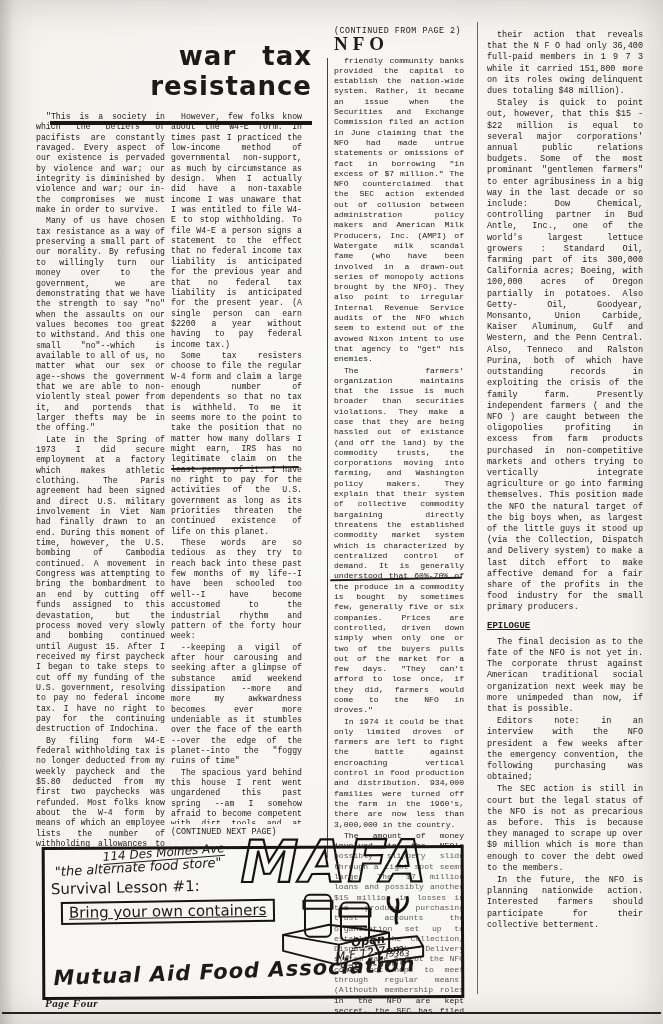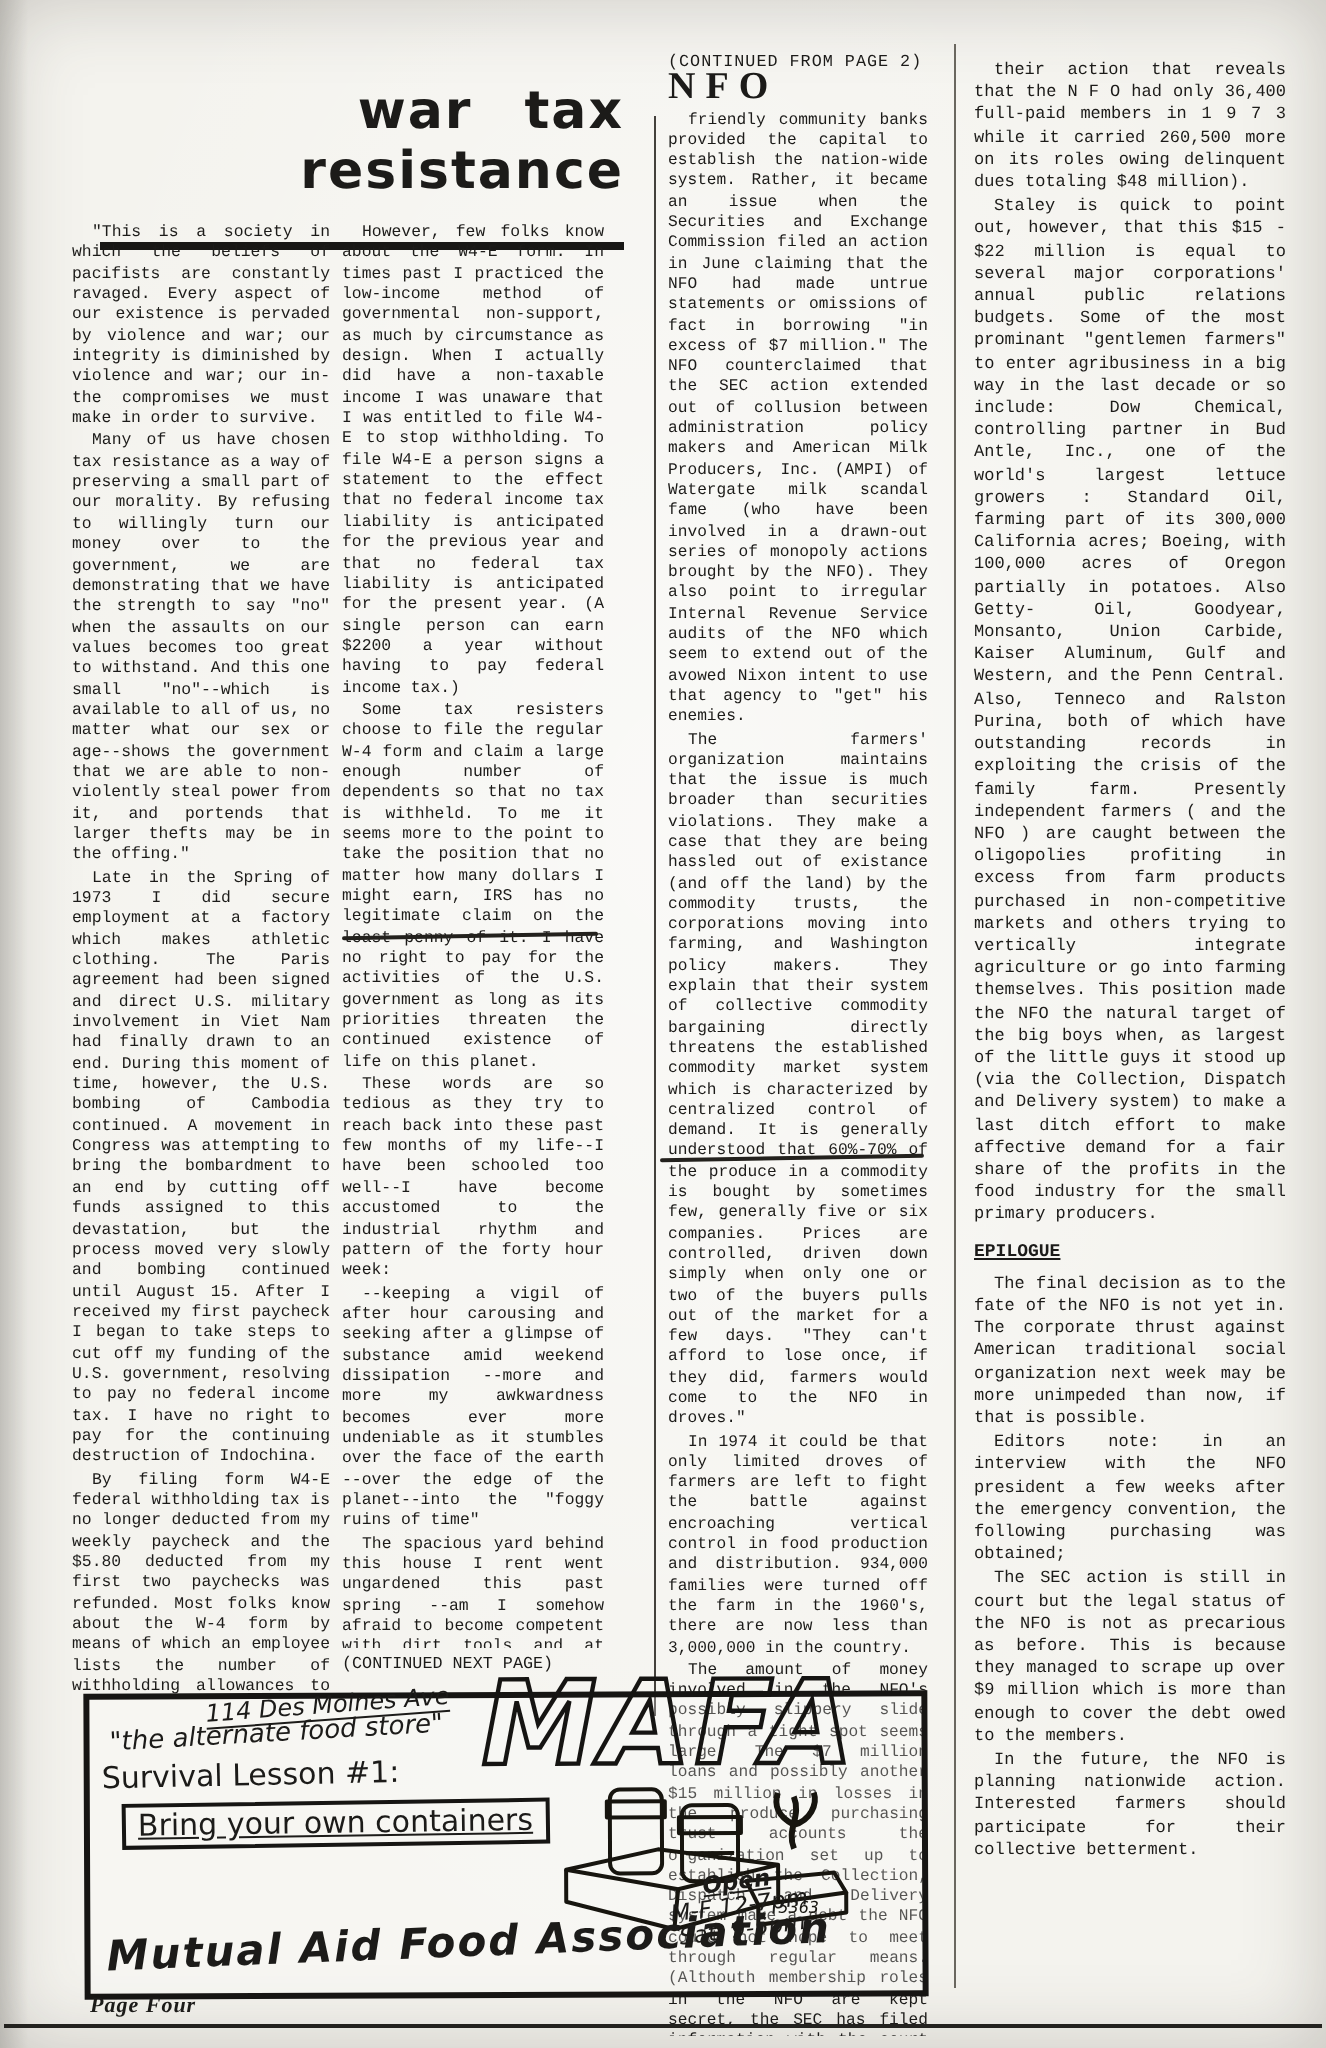--- a/index.html
+++ b/index.html
@@ -105,21 +105,21 @@
     <div>
         <p class="para">friendly community banks provided the capital to establish the nation-wide system. Rather, it became an issue when the Securities and Exchange Commission filed an action in June claiming that the NFO had made untrue statements or omissions of fact in borrowing "in excess of $7 million." The NFO counterclaimed that the SEC action extended out of collusion between administration policy makers and American Milk Producers, Inc. (AMPI) of Watergate milk scandal fame (who have been involved in a drawn-out series of monopoly actions brought by the NFO). They also point to irregular Internal Revenue Service audits of the NFO which seem to extend out of the avowed Nixon intent to use that agency to "get" his enemies.</p>
         <p class="para">The farmers' organization maintains that the issue is much broader than securities violations. They make a case that they are being hassled out of existance (and off the land) by the commodity trusts, the corporations moving into farming, and Washington policy makers. They explain that their system of collective commodity bargaining directly threatens the established commodity market system which is characterized by centralized control of demand. It is generally understood that 60%-70% of the produce in a commodity is bought by sometimes few, generally five or six companies. Prices are controlled, driven down simply when only one or two of the buyers pulls out of the market for a few days. "They can't afford to lose once, if they did, farmers would come to the NFO in droves."</p>
         <p class="para">In 1974 it could be that only limited droves of farmers are left to fight the battle against encroaching vertical control in food production and distribution. 934,000 families were turned off the farm in the 1960's, there are now less than 3,000,000 in the country.</p>
         <p class="para">The amount of money involved in the NFO's possibly slippery slide through a tight spot seems large. The $7 million loans and possibly another $15 million in losses in the produce purchasing trust accounts the organization set up to establish the Collection, Dispatch and Delivery system make a debt the NFO could not hope to meet through regular means. (Althouth membership roles in the NFO are kept secret, the SEC has filed information with the court in</p>
       </div>
   </div>
 
   <div id="col4" class="abs col">
     <div>
-        <p class="para">their action that reveals that the N F O had only 36,400 full-paid members in 1 9 7 3 while it carried 260,500 more on its roles owing delinquent dues totaling $48 million).</p>
+        <p class="para">their action that reveals that the N F O had only 36,400 full-paid members in 1 9 7 3 while it carried 151,800 more on its roles owing delinquent dues totaling $48 million).</p>
         <p class="para">Staley is quick to point out, however, that this $15 - $22 million is equal to several major corporations' annual public relations budgets. Some of the most prominant "gentlemen farmers" to enter agribusiness in a big way in the last decade or so include: Dow Chemical, controlling partner in Bud Antle, Inc., one of the world's largest lettuce growers : Standard Oil, farming part of its 300,000 California acres; Boeing, with 100,000 acres of Oregon partially in potatoes. Also Getty- Oil, Goodyear, Monsanto, Union Carbide, Kaiser Aluminum, Gulf and Western, and the Penn Central. Also, Tenneco and Ralston Purina, both of which have outstanding records in exploiting the crisis of the family farm. Presently independent farmers ( and the NFO ) are caught between the oligopolies profiting in excess from farm products purchased in non-competitive markets and others trying to vertically integrate agriculture or go into farming themselves. This position made the NFO the natural target of the big boys when, as largest of the little guys it stood up (via the Collection, Dispatch and Delivery system) to make a last ditch effort to make affective demand for a fair share of the profits in the food industry for the small primary producers.</p>
       </div>
     <div class="epilogue-heading">EPILOGUE</div>
     <div>
         <p class="para">The final decision as to the fate of the NFO is not yet in. The corporate thrust against American traditional social organization next week may be more unimpeded than now, if that is possible.</p>
         <p class="para">Editors note: in an interview with the NFO president a few weeks after the emergency convention, the following purchasing was obtained;</p>
         <p class="para">The SEC action is still in court but the legal status of the NFO is not as precarious as before. This is because they managed to scrape up over $9 million which is more than enough to cover the debt owed to the members.</p>
         <p class="para">In the future, the NFO is planning nationwide action. Interested farmers should participate for their collective betterment.</p>
       </div>
   </div>

